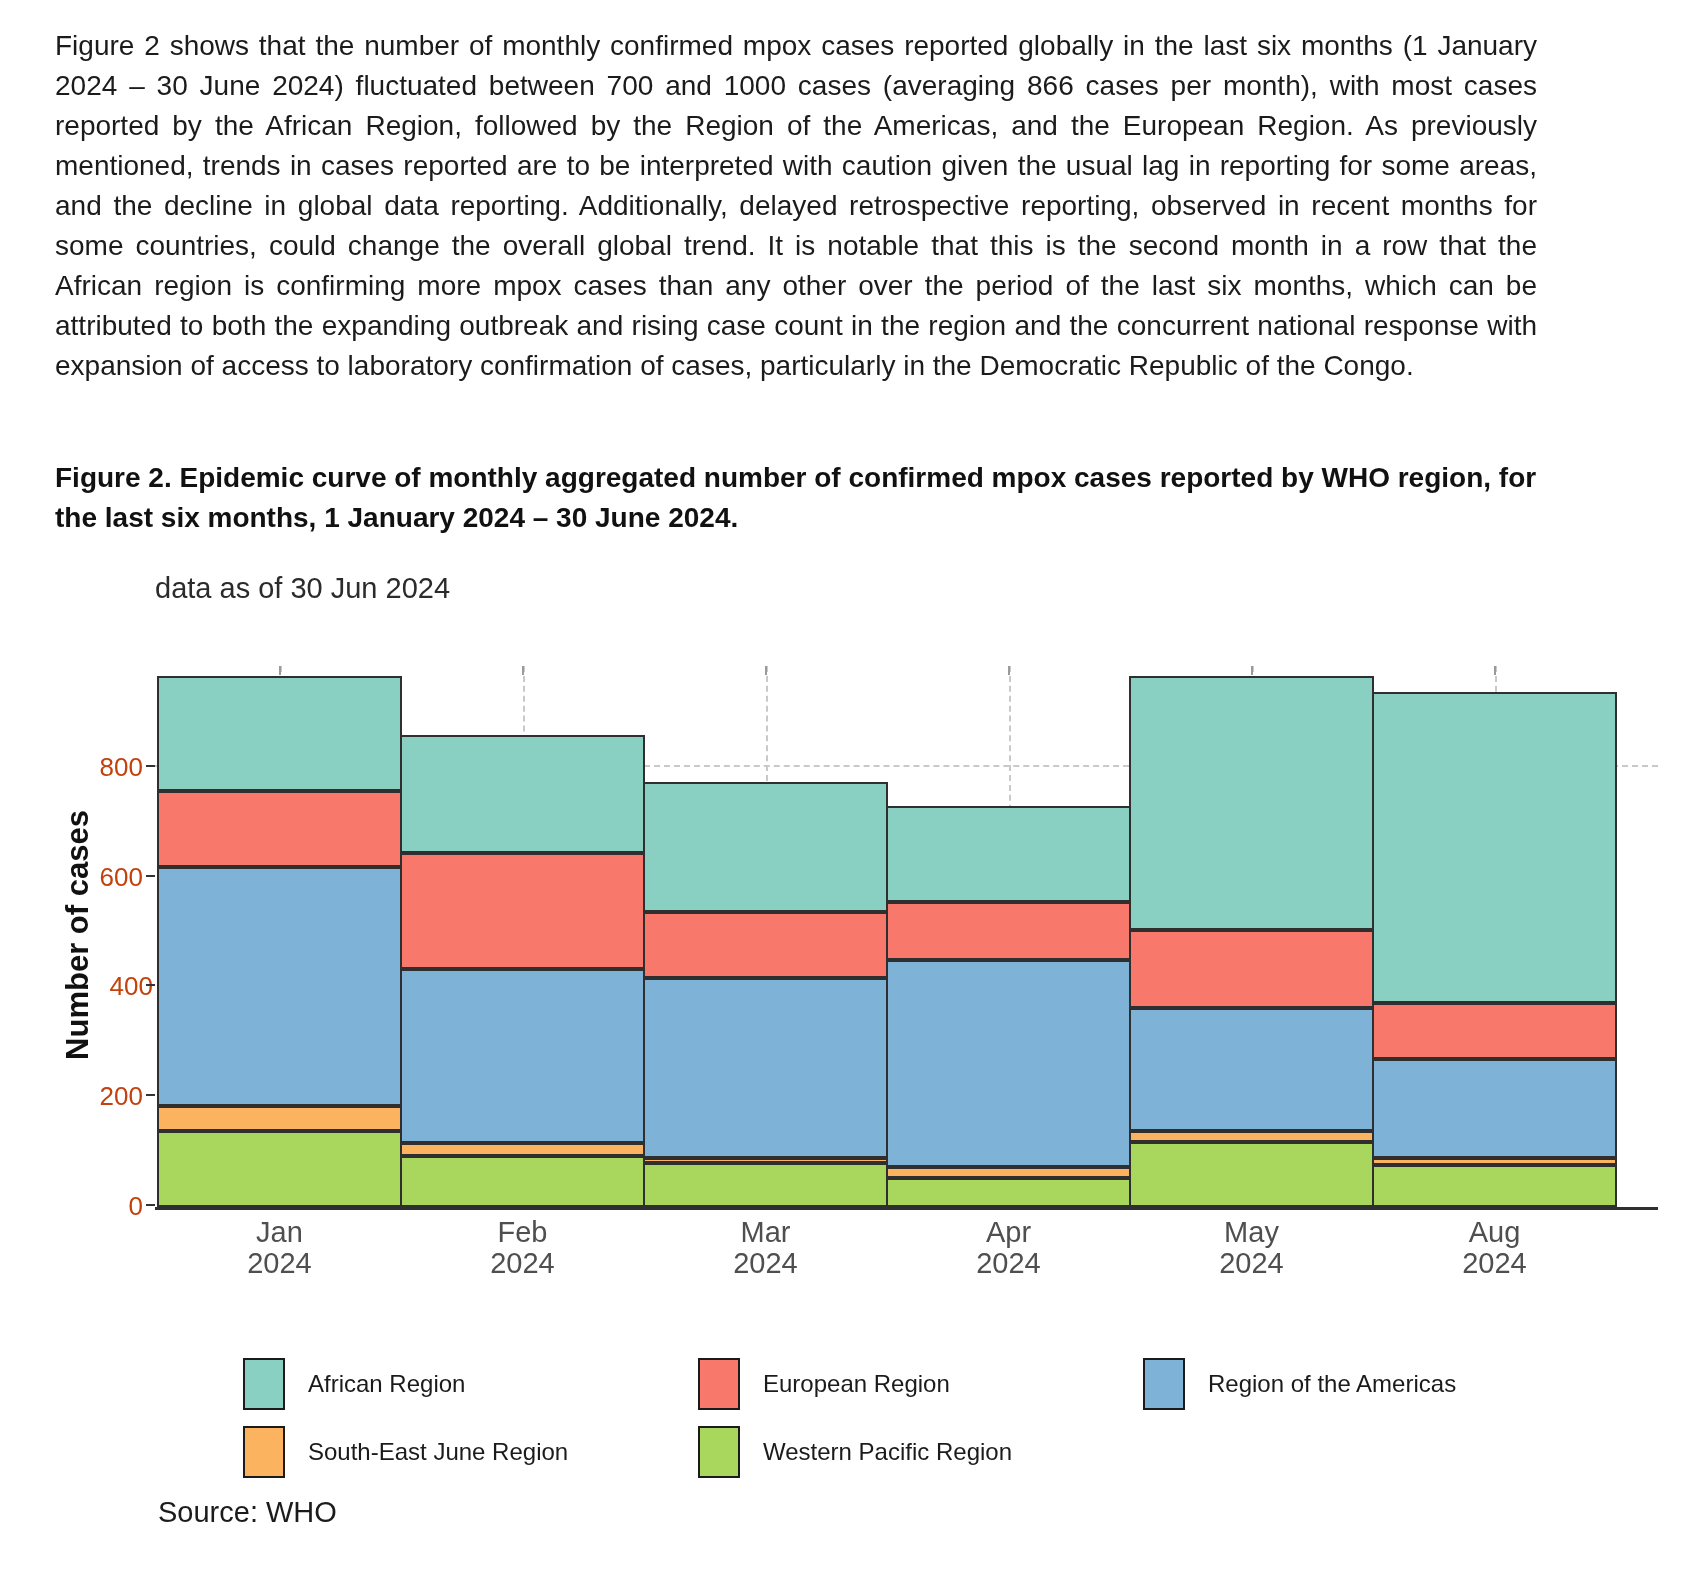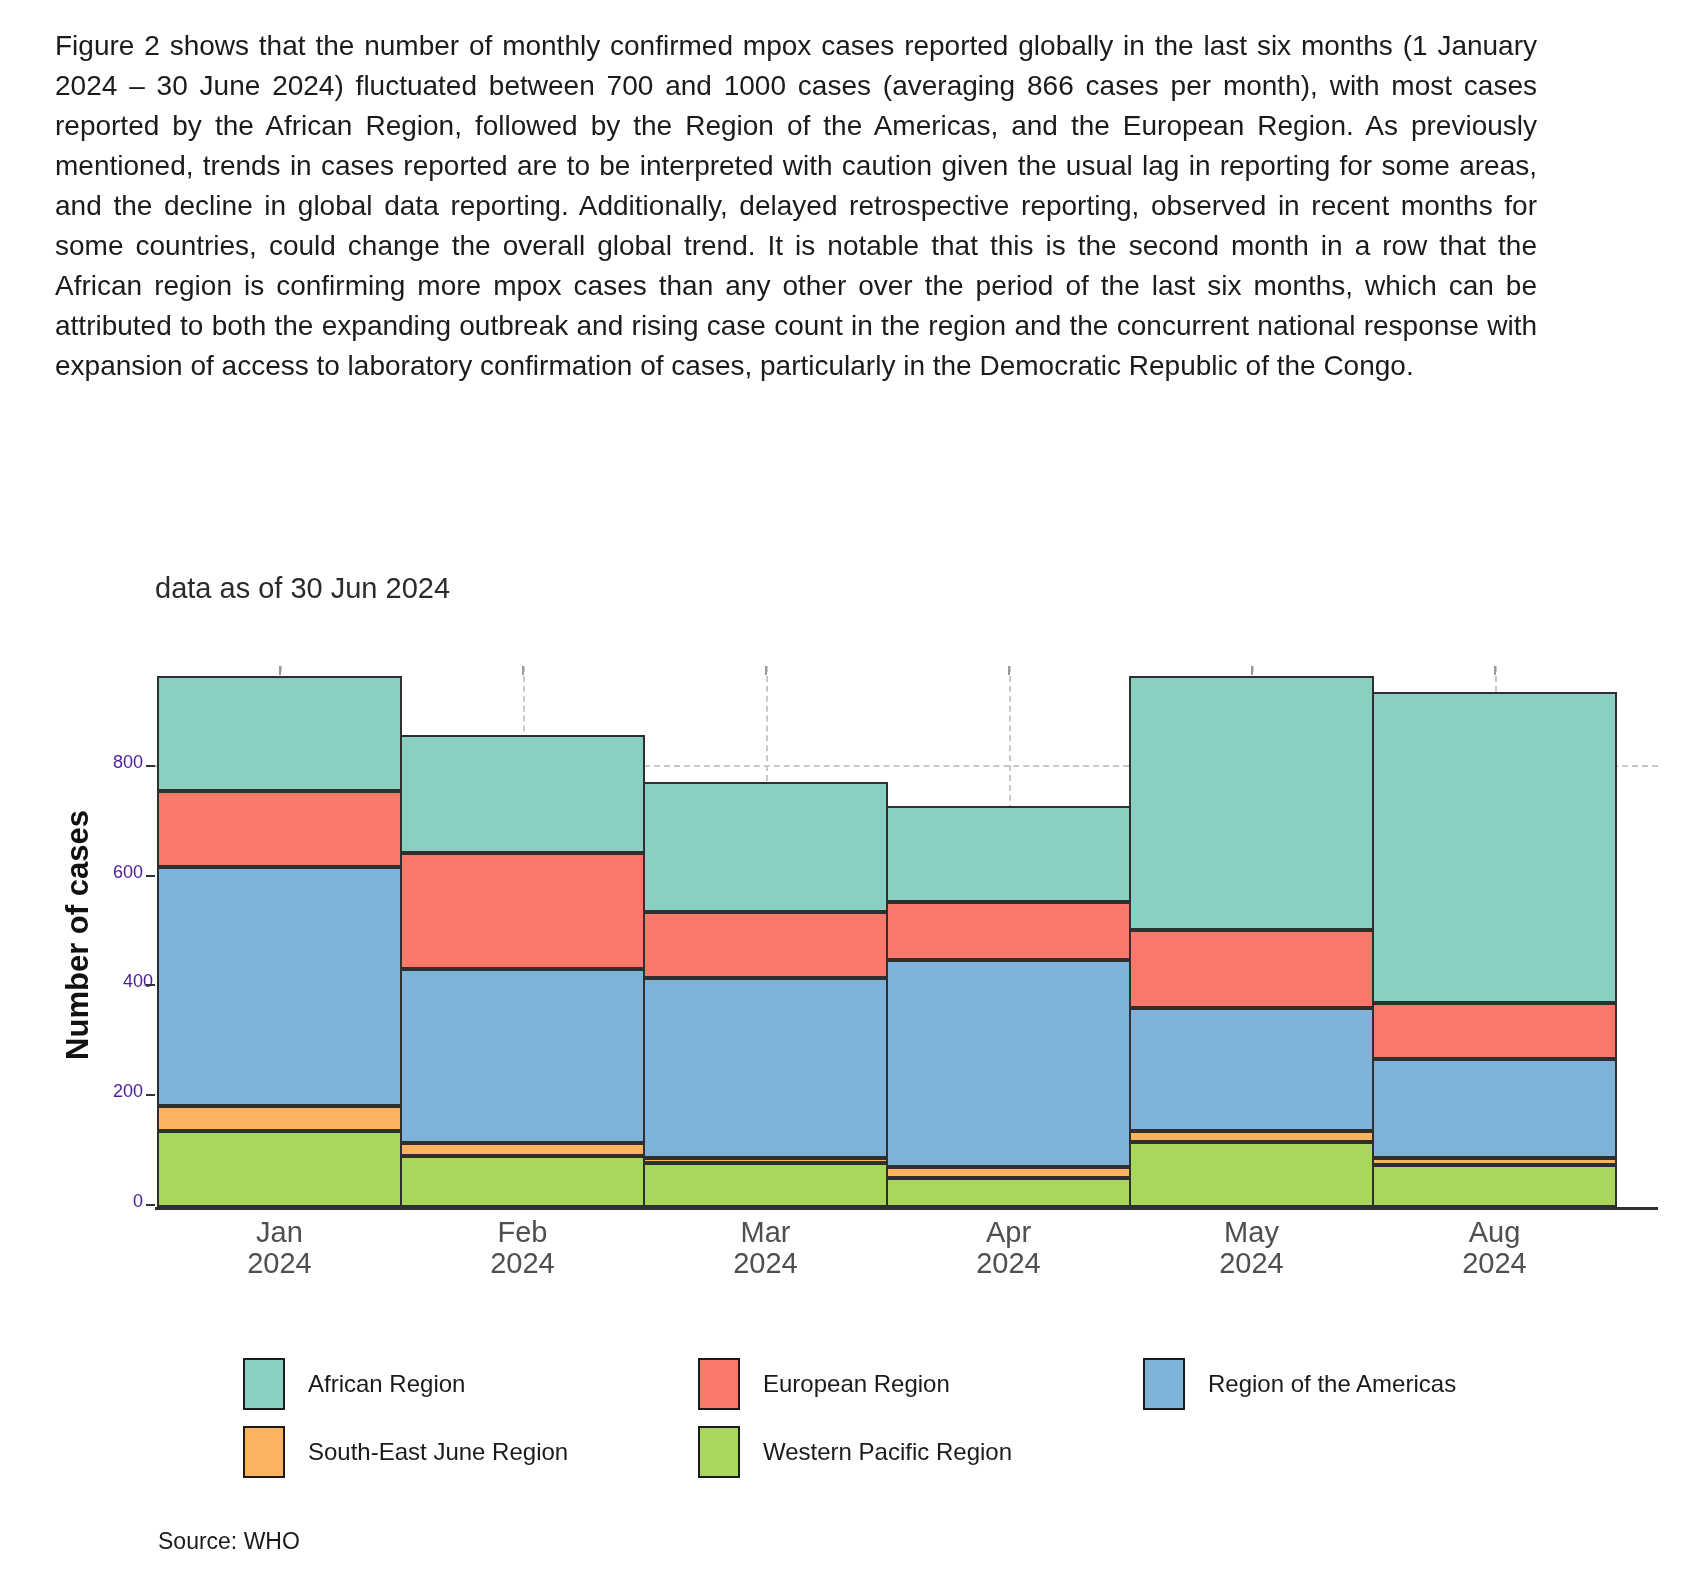--- a/index.html
+++ b/index.html
@@ -9,21 +9,21 @@
   .intro{position:absolute;left:55px;top:26px;width:1482px;font-size:28px;line-height:40px;
          text-align:justify;color:#1b1b1b;}
   .caption{position:absolute;left:55px;top:458px;width:1500px;font-size:28px;line-height:40px;
            font-weight:bold;color:#111;}
 
   .annotation{position:absolute;left:155px;top:572px;font-size:29px;color:#2b2b2b;}
 
   .y-axis-title{position:absolute;left:78px;top:935px;transform:translate(-50%,-50%) rotate(-90deg);
                 font-size:31px;font-weight:bold;white-space:nowrap;color:#111;}
 
-  .ytick-label{position:absolute;width:60px;text-align:right;font-size:18px;color:#4c1d95;}
+  .ytick-label{position:absolute;width:60px;text-align:right;font-size:26px;color:#c2410c;}
   .ytick-mark{position:absolute;width:9px;height:2px;background:#333;}
 
   .panel{position:absolute;left:155px;top:666px;width:1503px;height:541px;
          border-bottom:3px solid #2f2f2f;}
   .vgrid{position:absolute;top:0;bottom:0;width:0;border-left:2px dashed #c9c9c9;z-index:0;}
   .hgrid{position:absolute;left:0;right:0;height:0;border-top:2px dashed #c9c9c9;z-index:0;}
   .toptick{position:absolute;top:0;width:2px;height:9px;background:#9a9a9a;z-index:3;}
 
   .bar{position:absolute;bottom:0;width:245px;display:flex;flex-direction:column;z-index:2;}
   .seg{width:100%;box-shadow:inset 0 0 0 2px #2f2f2f;}
@@ -35,29 +35,30 @@
 
   .legend-item{position:absolute;height:54px;}
   .legend-swatch{position:absolute;left:0;top:0;width:42px;height:52px;border:2px solid #1b1b1b;box-sizing:border-box;}
   .legend-label{position:absolute;left:65px;top:0;line-height:52px;font-size:24px;color:#1b1b1b;white-space:nowrap;}
   .li-1{left:243px;top:1358px;}
   .li-2{left:698px;top:1358px;}
   .li-3{left:1143px;top:1358px;}
   .li-4{left:243px;top:1426px;}
   .li-5{left:698px;top:1426px;}
 
-  .source{position:absolute;left:158px;top:1496px;font-size:23px;color:#1b1b1b;margin-top:32px;}
+  .source{position:absolute;left:158px;top:1496px;font-size:29px;color:#1b1b1b;}
 </style>
 </head>
 <body>
 
 <div id="page">
 
   <div class="intro">Figure 2 shows that the number of monthly confirmed mpox cases reported globally in the last six months (1 January 2024 – 30 June 2024) fluctuated between 700 and 1000 cases (averaging 866 cases per month), with most cases reported by the African Region, followed by the Region of the Americas, and the European Region. As previously mentioned, trends in cases reported are to be interpreted with caution given the usual lag in reporting for some areas, and the decline in global data reporting. Additionally, delayed retrospective reporting, observed in recent months for some countries, could change the overall global trend. It is notable that this is the second month in a row that the African region is confirming more mpox cases than any other over the period of the last six months, which can be attributed to both the expanding outbreak and rising case count in the region and the concurrent national response with expansion of access to laboratory confirmation of cases, particularly in the Democratic Republic of the Congo.</div>
 
+  <div class="caption">Figure 2. Epidemic curve of monthly aggregated number of confirmed mpox cases reported by WHO region, for the last six months, 1 January 2024 – 30 June 2024.</div>
 
   <div class="annotation">data as of 30 Jun 2024</div>
 
   <div class="y-axis-title">Number of cases</div>
 
   <div id="yticks">
       <div class="ytick-label" style="left: 83px; top: 751.8px;">800</div>
       <div class="ytick-mark" style="left: 146px; top: 764.8px;"></div>
       <div class="ytick-label" style="left: 83px; top: 861.6px;">600</div>
       <div class="ytick-mark" style="left: 146px; top: 874.6px;"></div>

